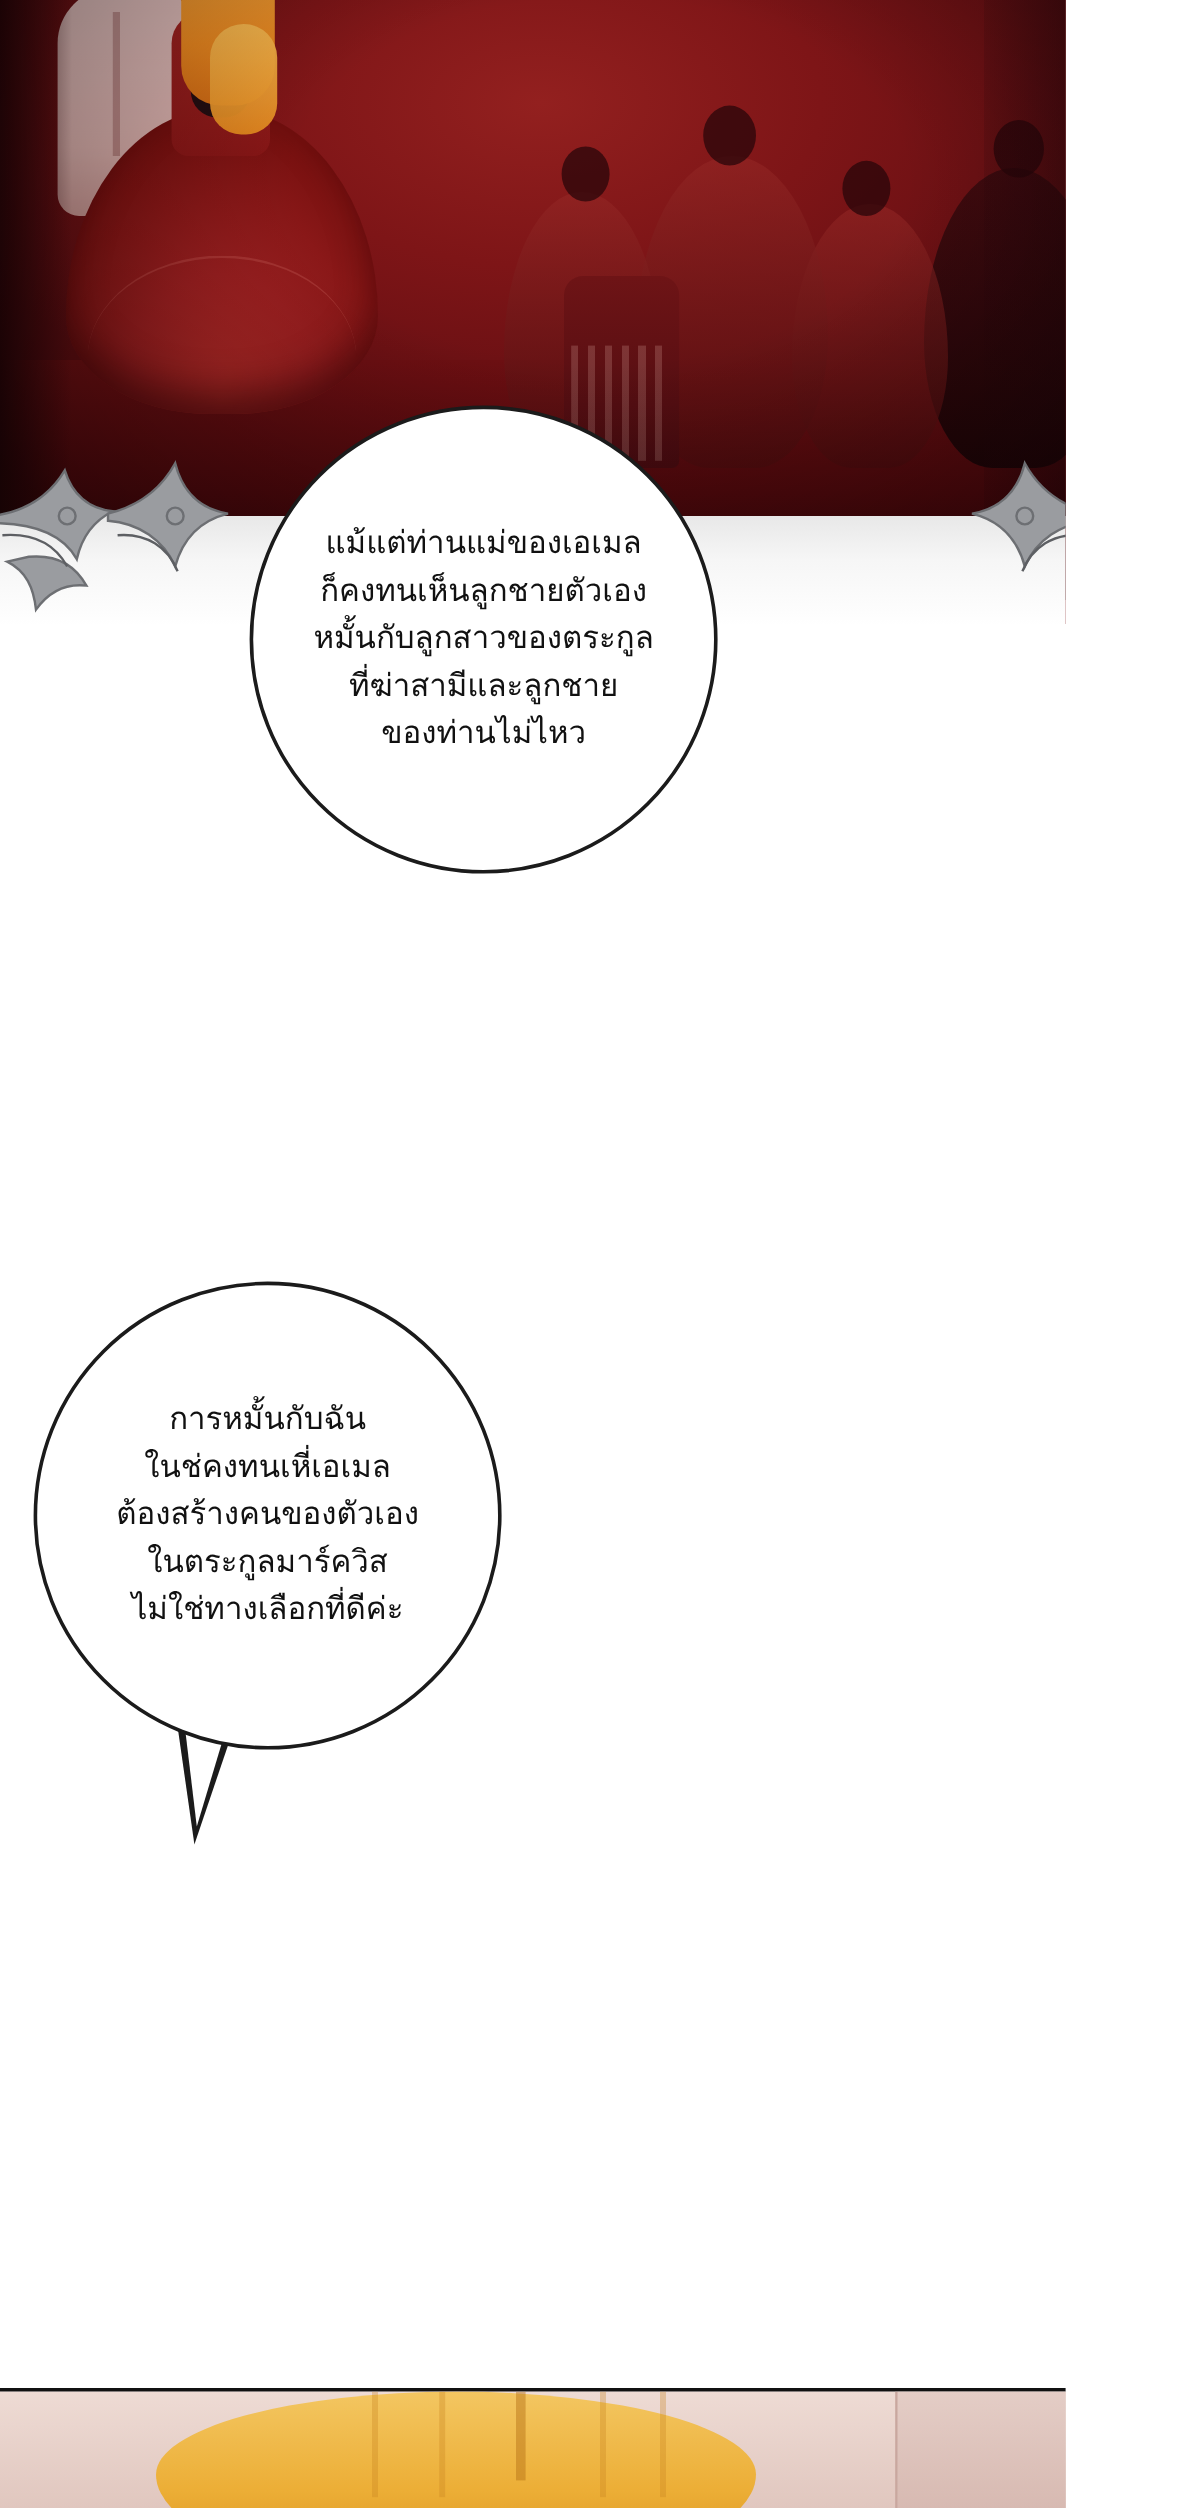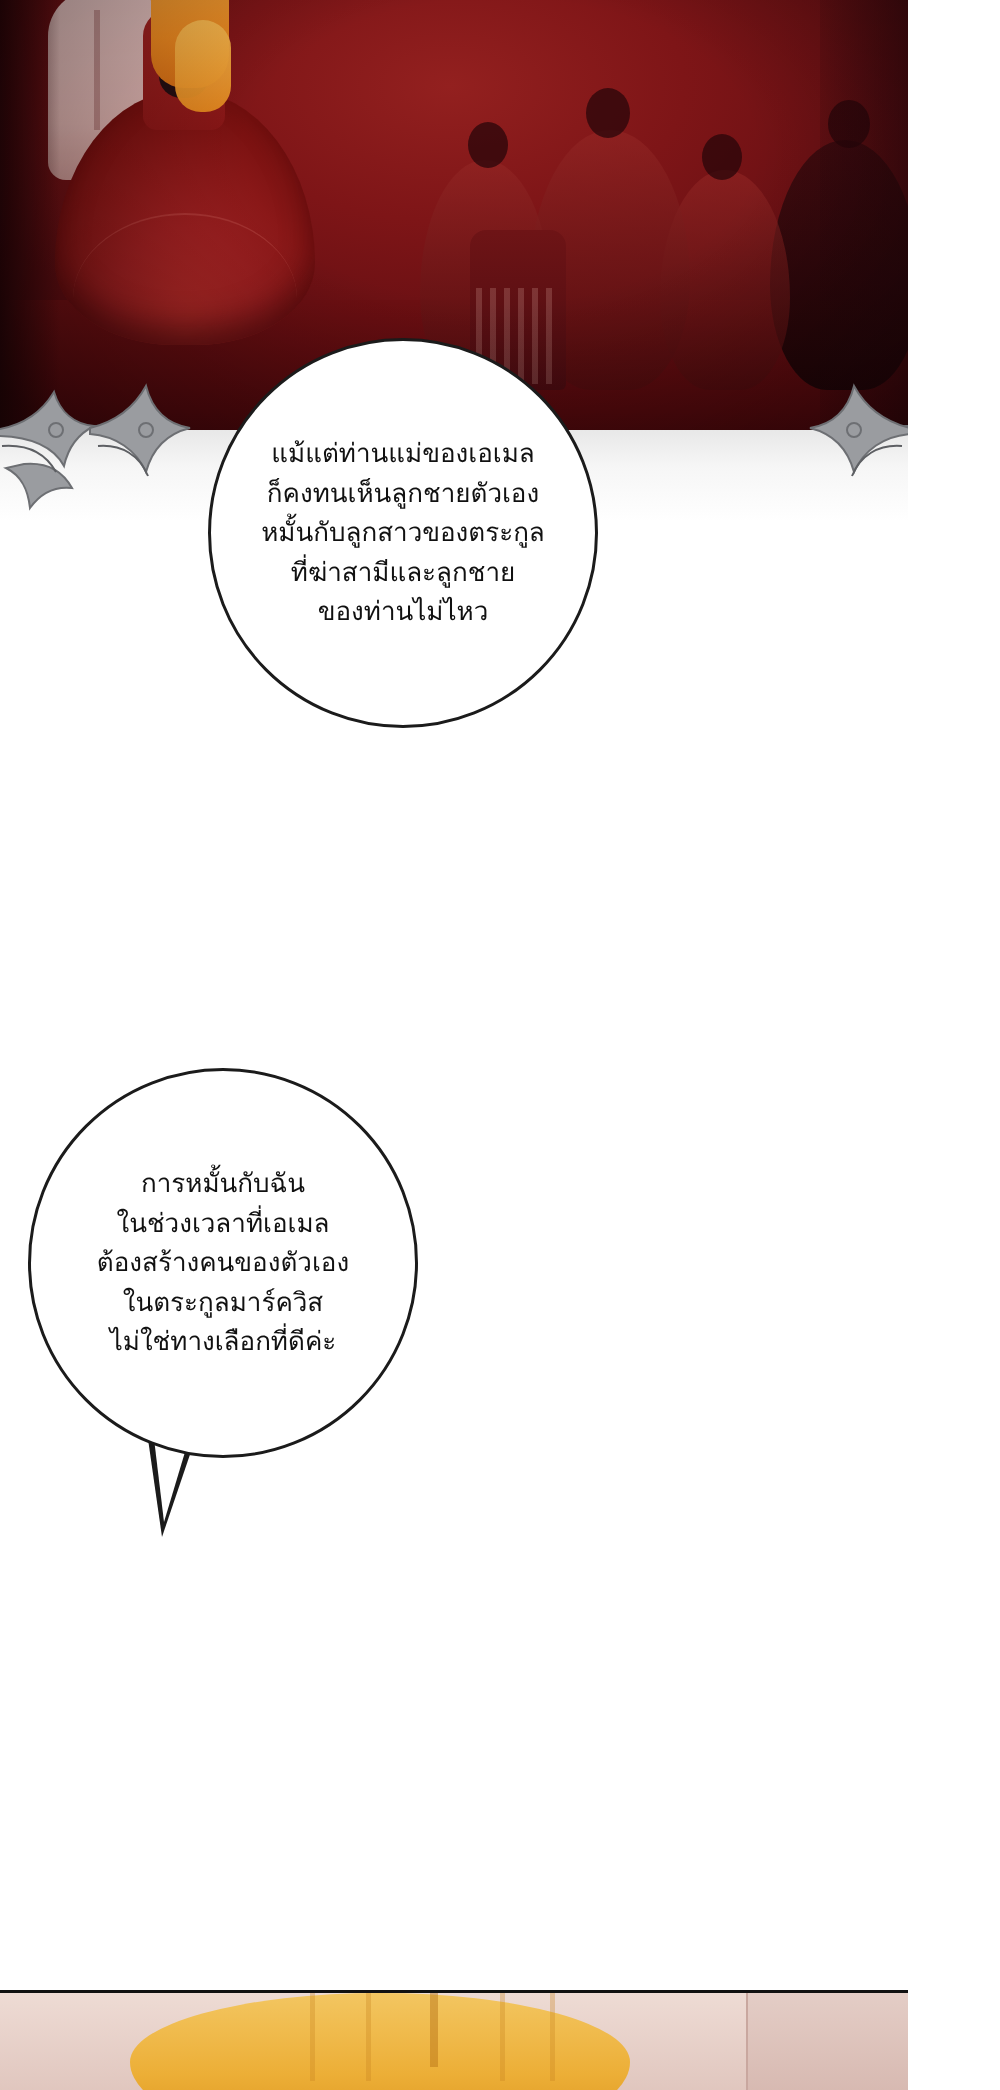--- a/index.html
+++ b/index.html
@@ -9,21 +9,20 @@
   }
   body {
     font-family: "DejaVu Sans", sans-serif;
   }
   .page {
     position: relative;
     width: 888px;
     height: 2090px;
     overflow: hidden;
     background: #ffffff;
-    padding-left: 20px;
   }
 
   
   .panel-top {
     position: absolute;
     left: 0; top: 0;
     width: 1000px; height: 520px;
     overflow: hidden;
     background: #7c1417;
   }
@@ -340,21 +339,21 @@
 หมั้นกับลูกสาวของตระกูล
 ที่ฆ่าสามีและลูกชาย
 ของท่านไม่ไหว</div>
   </div>
 
   <div class="tail tail-outer"></div>
   <div class="tail tail-inner"></div>
 
   <div class="bubble" id="bubble-2">
     <div class="bubble-text">การหมั้นกับฉัน
-ในช่วงเวลาที่เอเมล
+ในช่คงทนเหี่เอเมล
 ต้องสร้างคนของตัวเอง
 ในตระกูลมาร์ควิส
 ไม่ใช่ทางเลือกที่ดีค่ะ</div>
   </div>
 
   <div class="panel-bottom">
     <div class="bg-wall"></div>
     <div class="wall-panel"></div>
     <div class="blonde-head">
       <div class="blonde-part"></div>

